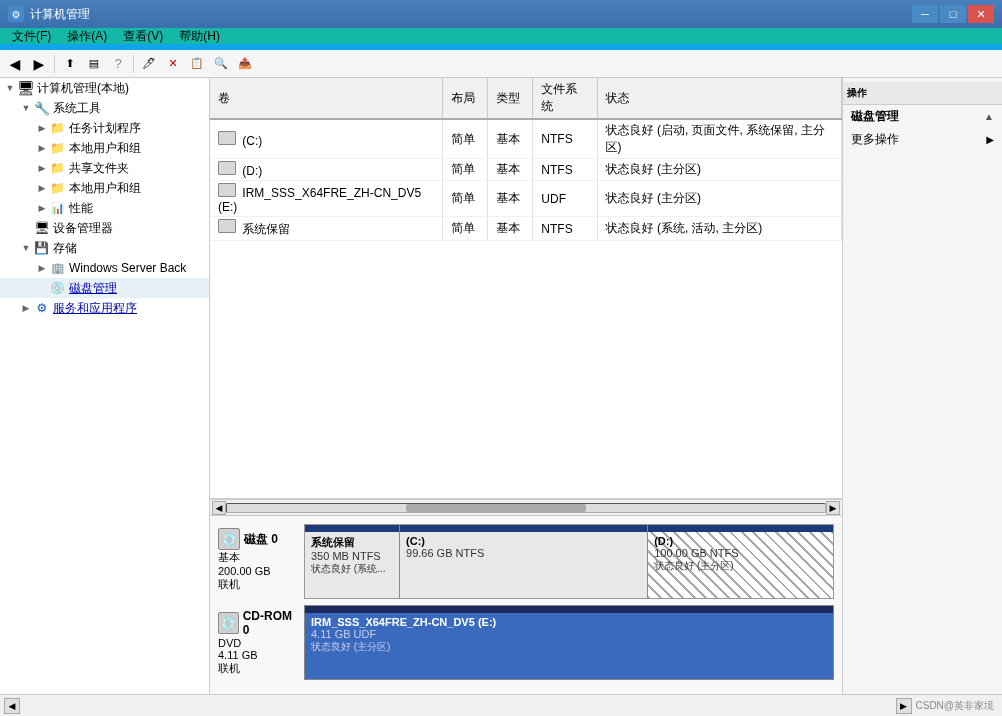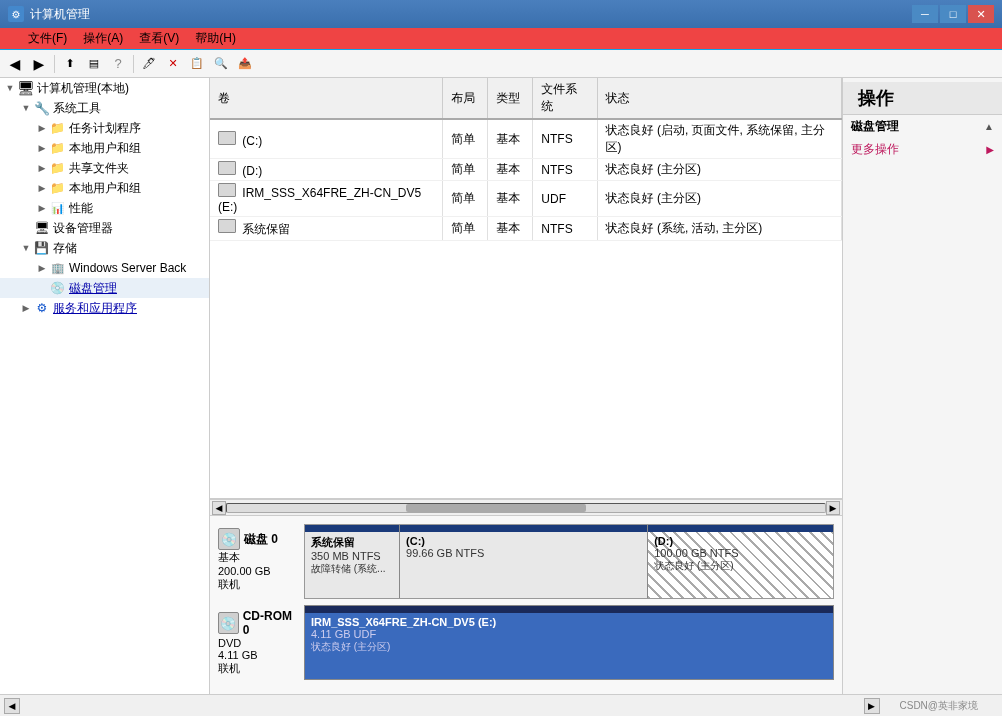--- a/index.html
+++ b/index.html
@@ -23,26 +23,26 @@
       border: none; cursor: pointer;
       font-size: 11px; display: flex; align-items: center; justify-content: center;
       color: white;
     }
     .title-btn-min { background: #4a8ac4; }
     .title-btn-max { background: #4a8ac4; }
     .title-btn-close { background: #d9534f; }
 
     
     .menu-bar {
-      background: #ef4444;
-      border-bottom: 1px solid #0ea5e9;
+      background: #14b8a6;
+      border-bottom: 6px solid #0ea5e9;
       height: 22px;
       display: flex;
       align-items: center;
-      padding: 0 20px;
+      padding: 0 4px;
     }
     .menu-item {
       padding: 2px 8px;
       cursor: pointer;
       font-size: 12px;
     }
 
     
     .toolbar {
       background: #f5f5f5;
@@ -243,33 +243,33 @@
     
     .ops-panel {
       width: 160px;
       flex-shrink: 0;
       background: #f5f5f5;
       border-left: 1px solid #ccc;
       padding: 4px 0;
     }
     .ops-title {
       font-weight: bold;
-      padding: 4px 15px;
-      font-size: 18px;
+      padding: 4px 4px;
+      font-size: 10px;
       background: #e8e8e8;
       border-bottom: 1px solid #ccc;
     }
     .ops-item {
       padding: 3px 8px;
       cursor: pointer;
       display: flex;
       align-items: center;
       justify-content: space-between;
       font-size: 12px;
-      color: #be185d;
+      color: #000000;
     }
 
     
     .status-bar {
       height: 22px;
       background: #f0f0f0;
       border-top: 1px solid #ccc;
       display: flex;
       align-items: center;
       padding: 0 4px;
@@ -480,21 +480,21 @@
           <div>基本</div>
           <div>200.00 GB</div>
           <div>联机</div>
         </div>
         <div class="disk-partitions" style="height:75px;">
 
           <div class="partition partition-sys" style="width:18%;">
             <div class="partition-header" style="background:#1a3a7a;height:7px;margin:-4px -6px 3px -6px;"></div>
             <div class="partition-name">系统保留</div>
             <div class="partition-size">350 MB NTFS</div>
-            <div class="partition-status">故障转储 (系统...</div>
+            <div class="partition-status">状态良好 (系统...</div>
           </div>
 
           <div class="partition partition-c" style="width:47%;">
             <div class="partition-header" style="background:#1a3a7a;height:7px;margin:-4px -6px 3px -6px;"></div>
             <div class="partition-name">(C:)</div>
             <div class="partition-size">99.66 GB NTFS</div>
           </div>
 
           <div class="partition partition-hatch" style="width:35%;">
             <div class="partition-header" style="background:#1a3a7a;height:7px;margin:-4px -6px 3px -6px;"></div>
@@ -542,14 +542,14 @@
       <span style="font-size:10px;">▶</span>
     </div>
   </div>
 
 </div>
 
 <div class="status-bar">
   <div class="status-scroll">◀</div>
   <div style="flex:1;"></div>
   <div class="status-scroll">▶</div>
-  <div style="padding:0 20px;font-size:10px;color:#888;">CSDN@英非家境</div>
+  <div style="padding:0 4px;font-size:10px;color:#888;">CSDN@英非家境</div>
 </div>
 
 </body></html>

